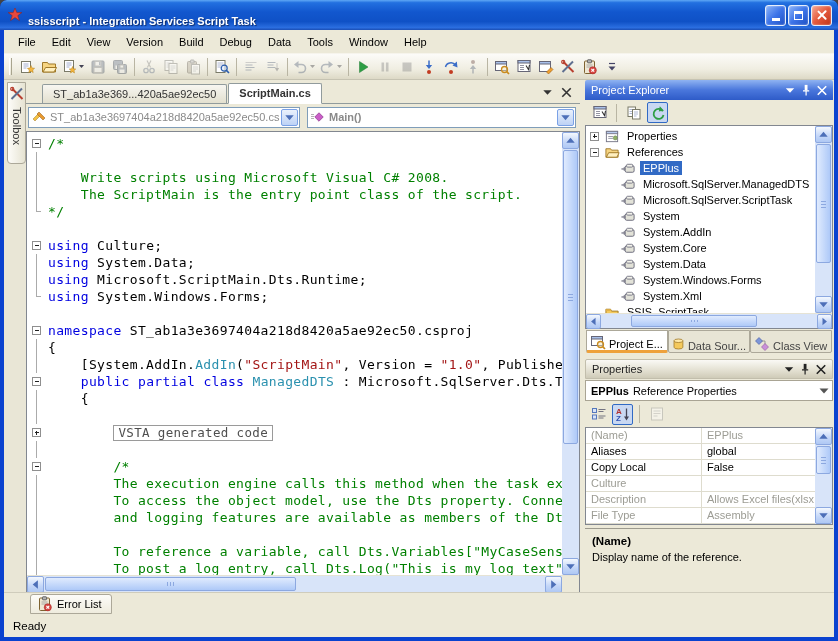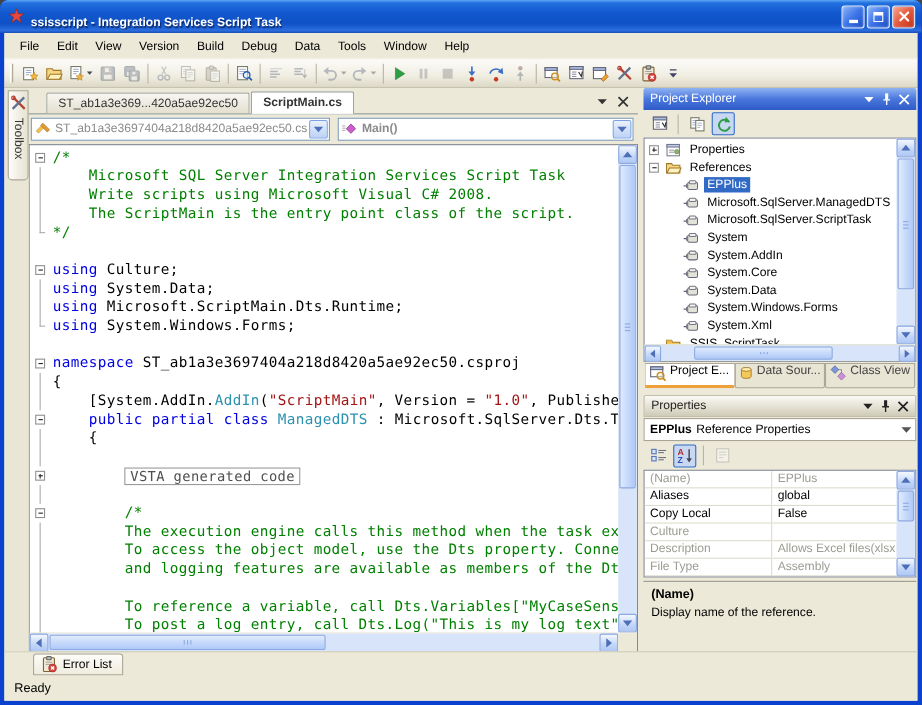--- a/index.html
+++ b/index.html
@@ -113,21 +113,21 @@
   .texp.minus::before,.texp.plus::before{content:"";position:absolute;left:1.5px;top:3px;width:4px;height:1px;background:#222;}
   .texp.plus::after{content:"";position:absolute;top:1.5px;left:3px;height:4px;width:1px;background:#222;}
   .tpad{width:18px;flex:none;} .tpad2{width:16px;flex:none;}
   .ticon{width:16px;height:15px;flex:none;margin-right:4px;}
   .ticon svg{width:16px;height:15px;}
   .tlabel{padding:0 3px;line-height:14px;}
   .trow.selected .tlabel{background:#316AC5;color:#fff;}
   .tree-hsb{height:15px;flex:none;display:flex;background:#D8E4F9;border-top:1px solid #E6E3D4;}
   .tree-hsb .sbtn{height:15px;width:15px;}
   .pe-tabs{height:26px;flex:none;display:flex;padding:1px 1px 2px;background:#ECE9D8;}
-  .pe-tab{flex:1;display:flex;align-items:flex-start;gap:3px;padding:0 3px;border:1px solid #ACA899;
+  .pe-tab{flex:1;display:flex;align-items:flex-end;gap:3px;padding:0 3px;border:1px solid #ACA899;
     background:#E8E5D5;color:#444;white-space:nowrap;overflow:hidden;border-radius:0 0 2px 2px;}
   .pe-tab svg{width:14px;height:14px;flex:none;}
   .pe-tab.active{background:#fff;color:#000;border-bottom:3px solid #EEA13B;}
   .vgap{height:4px;flex:none;}
   .obj-combo{height:21px;flex:none;margin:1px 0 0;background:#fff;border:1px solid #A9A494;display:flex;align-items:center;padding-left:5px;}
   .obj-bold{font-weight:bold;margin-right:4px;white-space:nowrap;}
   .obj-rest{flex:1;white-space:nowrap;overflow:hidden;}
   .obj-dd{width:16px;color:#555;display:flex;align-items:center;justify-content:center;}
   .obj-dd svg{width:10px;height:10px;}
   .props-tools{height:26px;flex:none;display:flex;align-items:center;gap:3px;padding:2px 3px;}
@@ -486,21 +486,21 @@
                 <svg viewBox="0 0 16 16" xmlns="http://www.w3.org/2000/svg" style="width: 100%; height: 100%;">
                   <polygon points="8,11 12.5,5.5 3.5,5.5" fill="#4D6FB8"></polygon>
                 </svg>
               </span>
           </div>
         </div>
         <div class="code-wrap">
           <div class="code-area">
             <div class="code-lines">
                 <div class="cl"><span class="fold"><span class="fmbox minus"></span></span><span class="sc">/*</span></div>
-                <div class="cl"><span class="fold"><span class="vline"></span></span><span class="sc">    Microsoft SQL Server Integration Services Script Task</span></div>
+                <div class="cl"><span class="fold"><span class="vline"></span></span></div>
                 <div class="cl"><span class="fold"><span class="vline"></span></span><span class="sc">    Write scripts using Microsoft Visual C# 2008.</span></div>
                 <div class="cl"><span class="fold"><span class="vline"></span></span><span class="sc">    The ScriptMain is the entry point class of the script.</span></div>
                 <div class="cl"><span class="fold"><span class="vline half"></span><span class="hline"></span></span><span class="sc">*/</span></div>
                 <div class="cl"><span class="fold"></span></div>
                 <div class="cl"><span class="fold"><span class="fmbox minus"></span></span><span class="sk">using</span><span class="sp"> Culture;</span></div>
                 <div class="cl"><span class="fold"><span class="vline"></span></span><span class="sk">using</span><span class="sp"> System.Data;</span></div>
                 <div class="cl"><span class="fold"><span class="vline"></span></span><span class="sk">using</span><span class="sp"> Microsoft.ScriptMain.Dts.Runtime;</span></div>
                 <div class="cl"><span class="fold"><span class="vline half"></span><span class="hline"></span></span><span class="sk">using</span><span class="sp"> System.Windows.Forms;</span></div>
                 <div class="cl"><span class="fold"></span></div>
                 <div class="cl"><span class="fold"><span class="fmbox minus"></span></span><span class="sk">namespace</span><span class="sp"> ST_ab1a3e3697404a218d8420a5ae92ec50.csproj</span></div>

